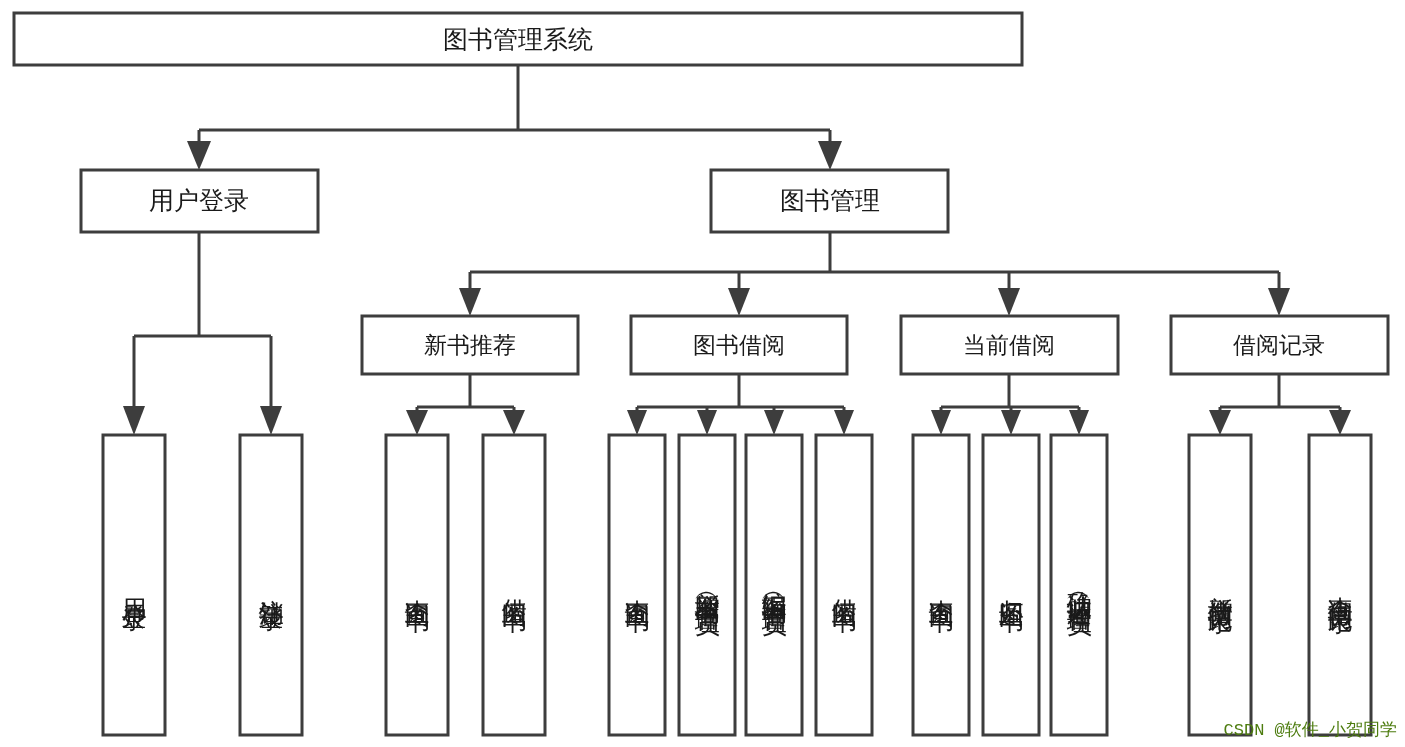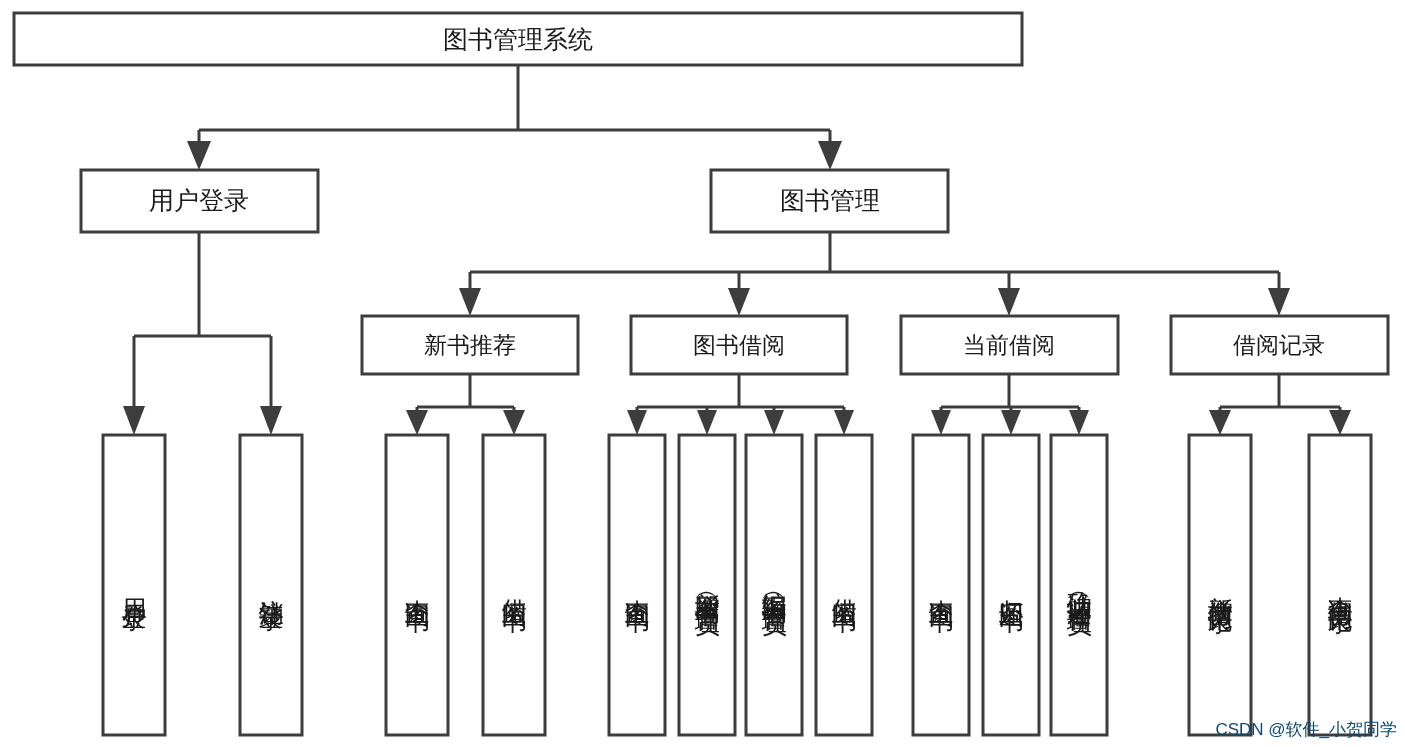--- a/index.html
+++ b/index.html
@@ -67,23 +67,23 @@
     line-height: 1.18;
     letter-spacing: 3px;
     color: #1a1a1a;
     white-space: nowrap;
     text-align: center;
   }
   .watermark {
     position: absolute;
     right: 8px;
     bottom: 6px;
-    font-family: Liberation Sans, sans-serif;
+    font-family: Liberation Mono, monospace;
     font-size: 17px;
-    color: #0c4a6e;
+    color: #4d7c0f;
     white-space: nowrap;
   }
 </style>
 </head>
 <body>
 
 <div id="diagram-root">
 
   <svg id="flow" viewBox="0 0 1405 747">
 

